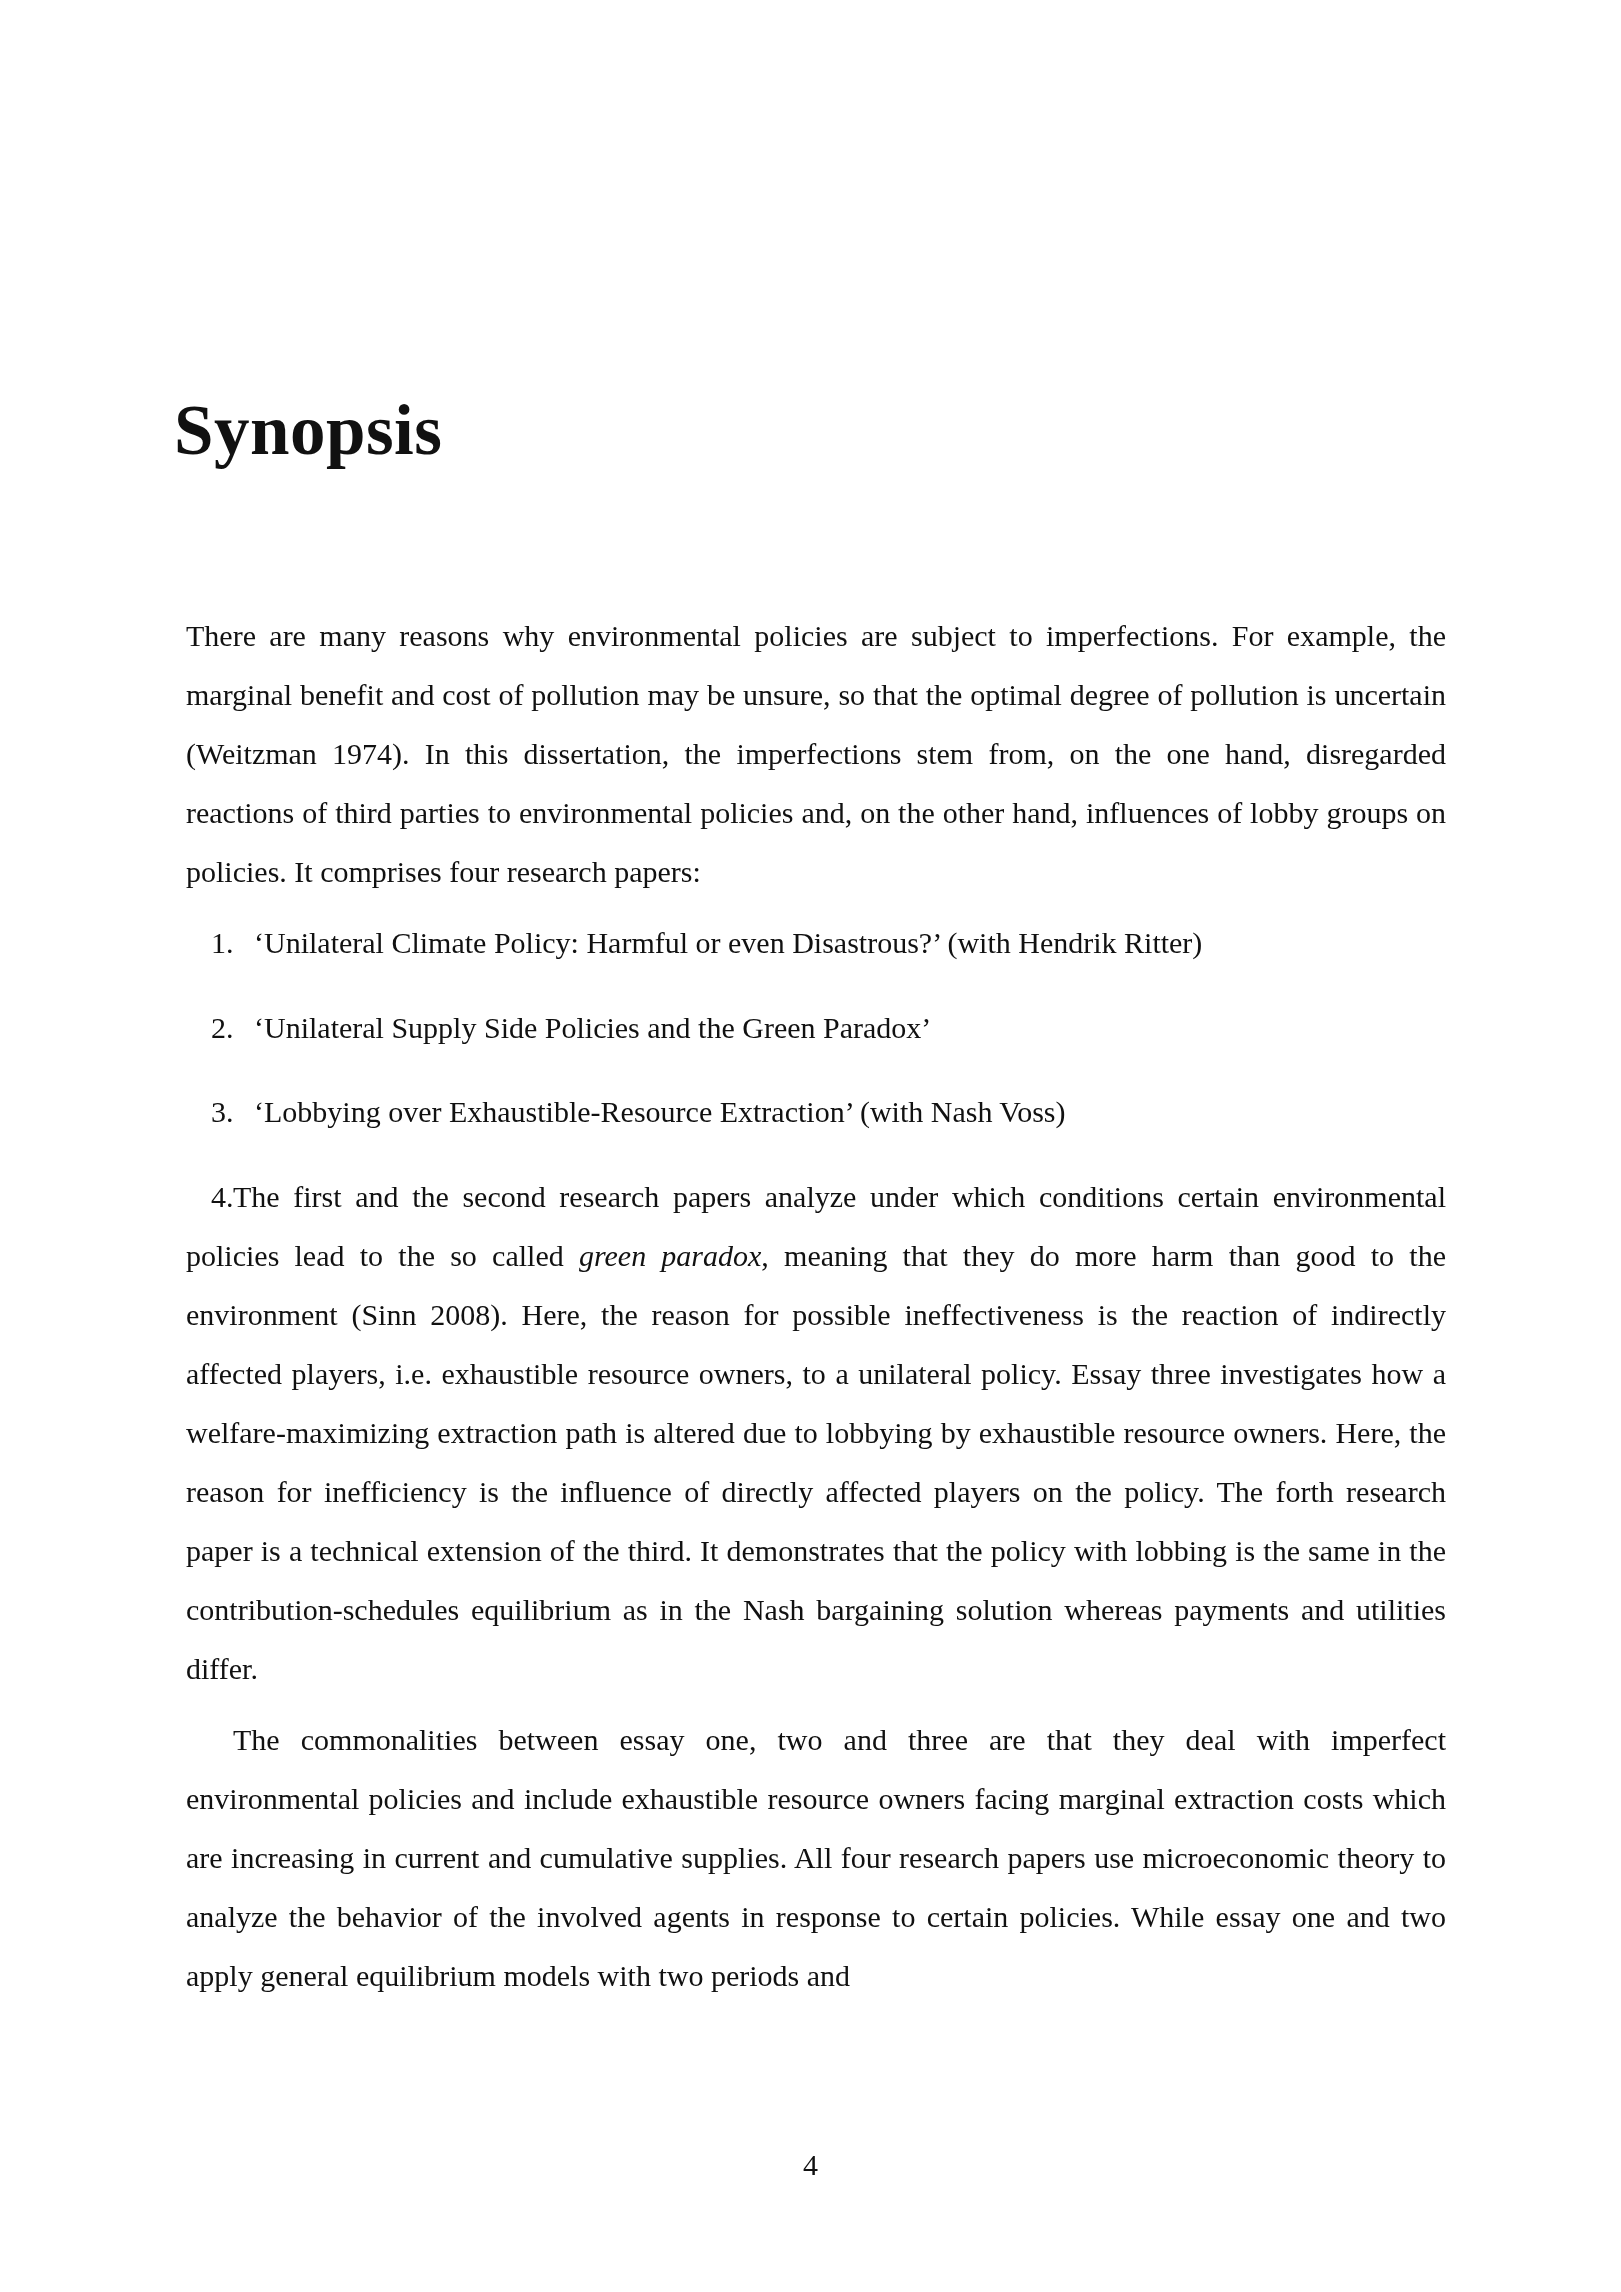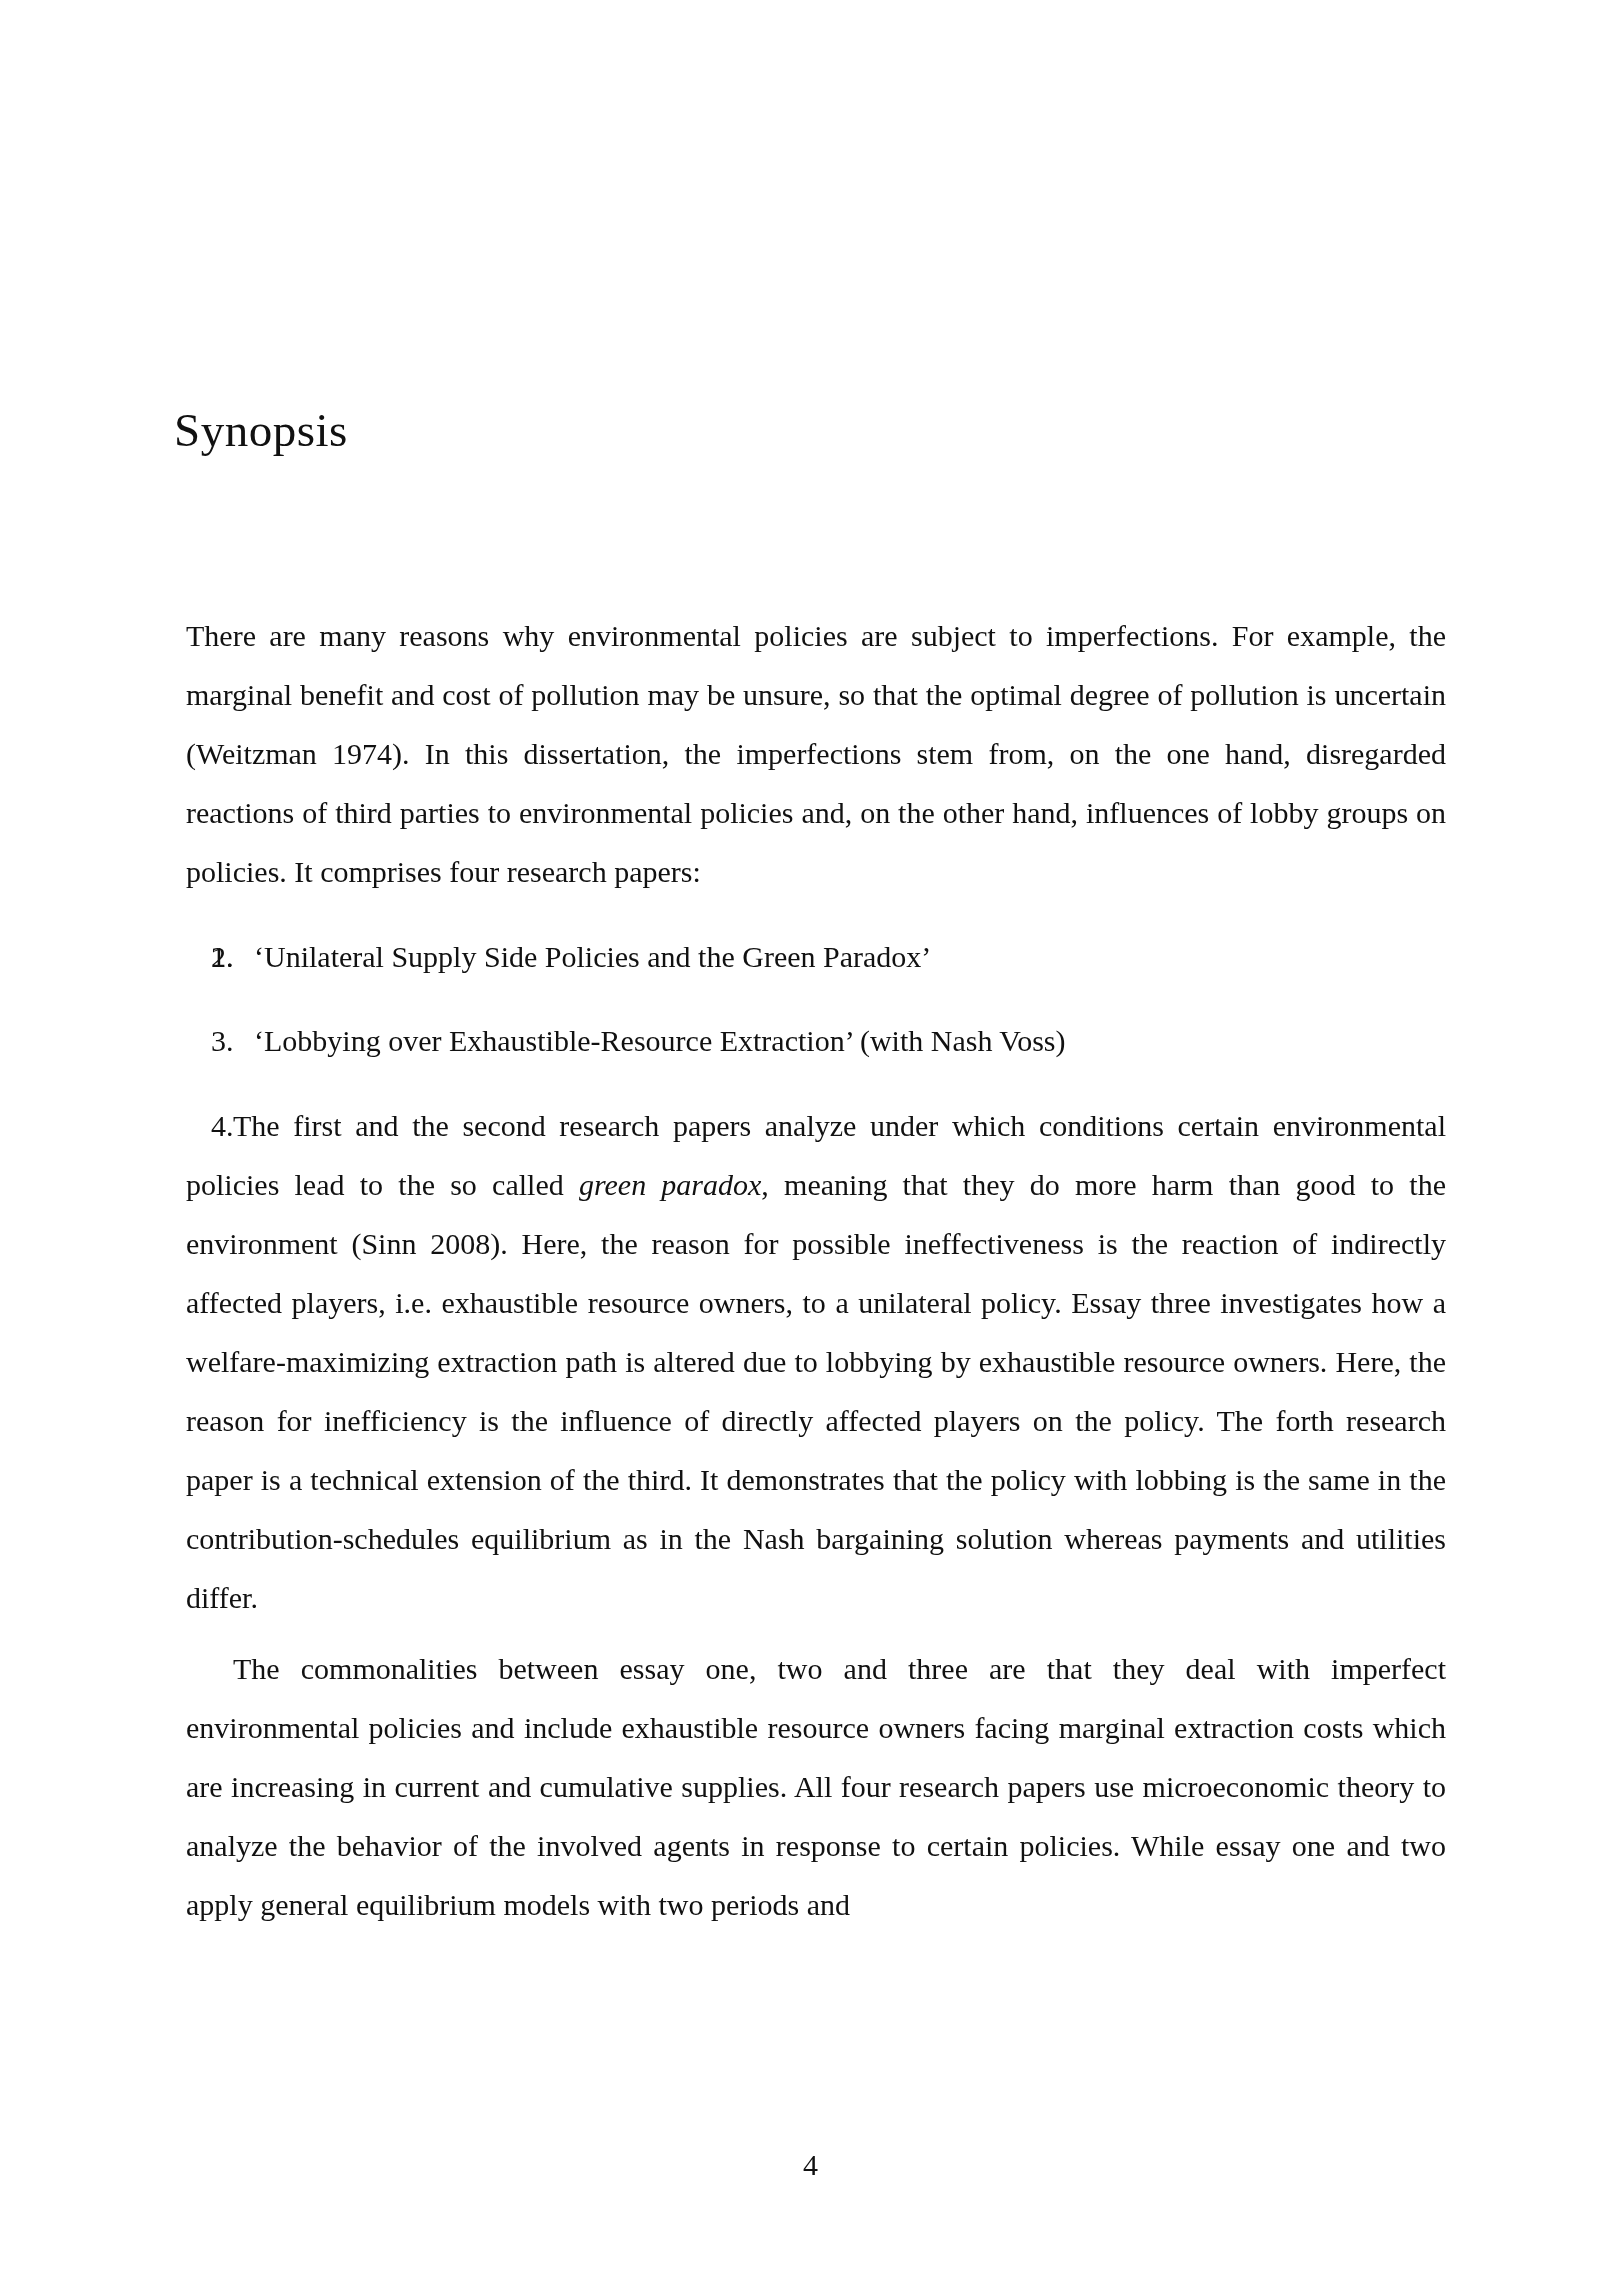--- a/index.html
+++ b/index.html
@@ -16,25 +16,25 @@
       color: #111111;
     }
     .page {
       position: absolute;
       left: 174px;
       top: 0;
       width: 1284px;
     }
     .chapter-title {
       position: absolute;
-      top: 407px;
+      top: 395px;
       left: 0;
       margin: 0;
-      font-size: 47px;
-      font-weight: normal;
+      font-size: 71px;
+      font-weight: bold;
       line-height: 1;
       letter-spacing: 0.5px;
     }
     .body {
       position: absolute;
       top: 594px;
       left: 0;
       width: 1284px;
       font-size: 30px;
       line-height: 59px;
@@ -83,20 +83,21 @@
 
 <div class="page">
   <h1 class="chapter-title">Synopsis</h1>
 
   <div class="body">
     <p>There are many reasons why environmental policies are subject to imperfections. For example, the marginal benefit and cost of pollution may be unsure, so that the optimal degree of pollution is uncertain (Weitzman 1974). In this dissertation, the imperfections stem from, on the one hand, disregarded reactions of third parties to environmental policies and, on the other hand, influences of lobby groups on policies. It comprises four research papers:</p>
 
     <ol class="paper-list">
       <li>
         <span class="num">1.</span>
+        <span>‘Unilateral Climate Policy: Harmful or even Disastrous?’ (with Hendrik Ritter)</span>
       </li>
       <li>
         <span class="num">2.</span>
         <span>‘Unilateral Supply Side Policies and the Green Paradox’</span>
       </li>
       <li>
         <span class="num">3.</span>
         <span>‘Lobbying over Exhaustible-Resource Extraction’ (with Nash Voss)</span>
       </li>
       <li>

